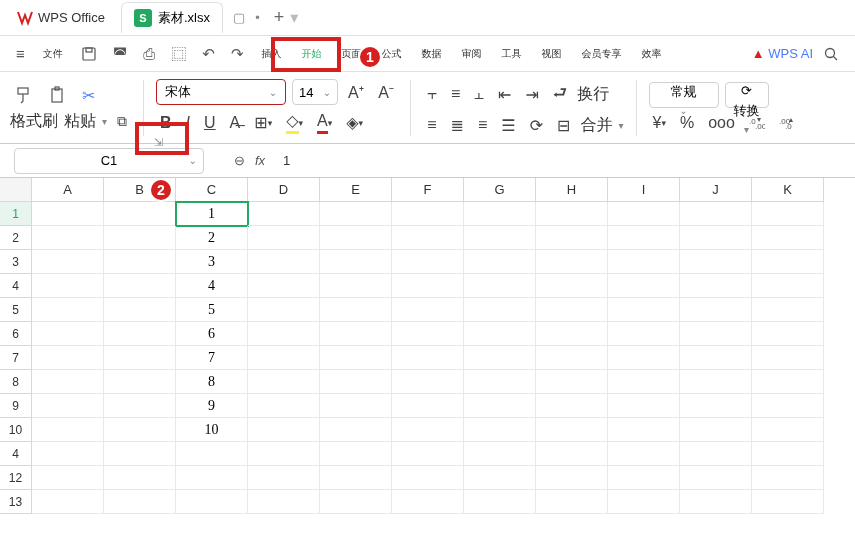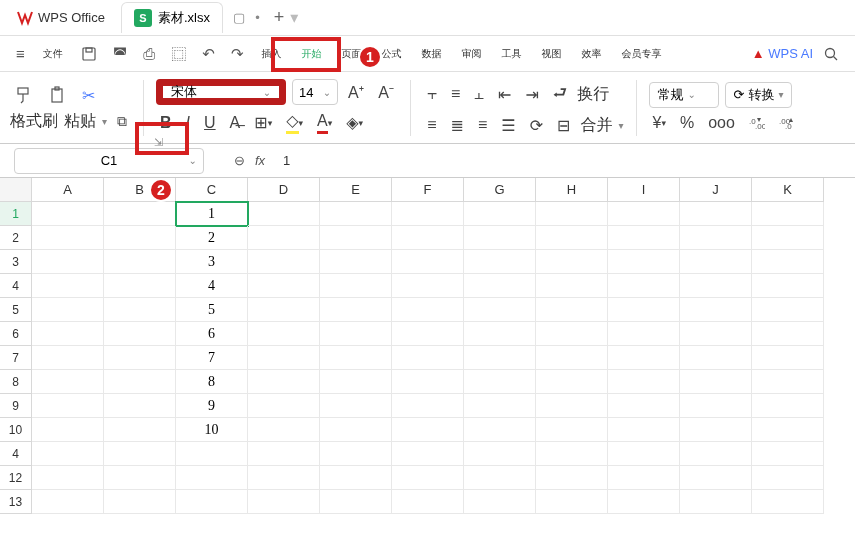--- a/index.html
+++ b/index.html
@@ -21,23 +21,23 @@
 .menu-spacer { flex: 1; }
 .wps-ai { color: #4a7aff; font-size: 13px; font-weight: 500; }
 
 
 .ribbon { height: 72px; display: flex; align-items: center; padding: 4px 10px; border-bottom: 1px solid #ccc; gap: 8px; position: relative; }
 .ribbon-stack { display: flex; flex-direction: column; gap: 4px; justify-content: center; height: 60px; }
 .ribbon-row { display: flex; align-items: center; gap: 6px; }
 .ribbon-label { font-size: 16px; color: #333; }
 .ribbon-sep { width: 1px; height: 56px; background: #e0e0e0; margin: 0 4px; }
 .ribbon-icn { font-size: 16px; color: #444; padding: 2px 4px; display: inline-flex; align-items: center; }
-.font-select { width: 130px; height: 26px; border: 7px solid #b91c1c; border-radius: 4px; padding: 0 8px; font-size: 13px; display: flex; align-items: center; justify-content: space-between; }
+.font-select { width: 130px; height: 26px; border: 1px solid #b91c1c; border-radius: 4px; padding: 0 8px; font-size: 13px; display: flex; align-items: center; justify-content: space-between; }
 .size-select { width: 46px; height: 26px; border: 1px solid #d0d0d0; border-radius: 4px; padding: 0 6px; font-size: 13px; display: flex; align-items: center; justify-content: space-between; }
-.generic-select { height: 26px; border: 1px solid #d0d0d0; border-radius: 4px; padding: 0 8px; font-size: 13px; display: flex; align-items: center; gap: 4px; }
+.generic-select { height: 26px; border: 1px solid #d0d0d0; border-radius: 4px; padding: 0 8px; font-size: 13px; display: flex; align-items: center; gap: 4px; flex-direction: column; }
 
 
 .formulabar { height: 34px; display: flex; align-items: center; border-bottom: 1px solid #ccc; }
 .namebox { width: 190px; height: 26px; margin: 0 6px 0 14px; border: 1px solid #d0d0d0; border-radius: 4px; display: flex; align-items: center; justify-content: center; font-size: 13px; position: relative; }
 .namebox-dd { position: absolute; right: 6px; color: #888; font-size: 10px; }
 .fx-box { display: flex; align-items: center; gap: 10px; margin-left: 24px; font-size: 13px; color: #555; }
 .fx-val { margin-left: 8px; color: #333; }
 
 
 .grid { position: relative; }
@@ -94,22 +94,22 @@
   <span class="menu-icon">↶</span>
   <span class="menu-icon">↷</span>
   <span class="menu-btn">插入</span>
   <span class="menu-btn active">开始</span>
   <span class="menu-btn">页面</span>
   <span class="menu-btn">公式</span>
   <span class="menu-btn">数据</span>
   <span class="menu-btn">审阅</span>
   <span class="menu-btn">工具</span>
   <span class="menu-btn">视图</span>
+  <span class="menu-btn">会员专享</span>
   <span class="menu-btn">效率</span>
-  <span class="menu-btn">会员专享</span>
   <div class="menu-spacer"></div>
   <span class="wps-ai">
     <span style="color:#d62020">▲</span> <span>WPS AI</span>
   </span>
   <span class="menu-icon">
     <svg width="16" height="16" viewBox="0 0 16 16">
         <circle cx="7" cy="7" r="4.5" fill="none" stroke="#555" stroke-width="1.3"></circle>
         <line x1="10.5" y1="10.5" x2="14" y2="14" stroke="#555" stroke-width="1.3"></line>
       </svg>
   </span>

